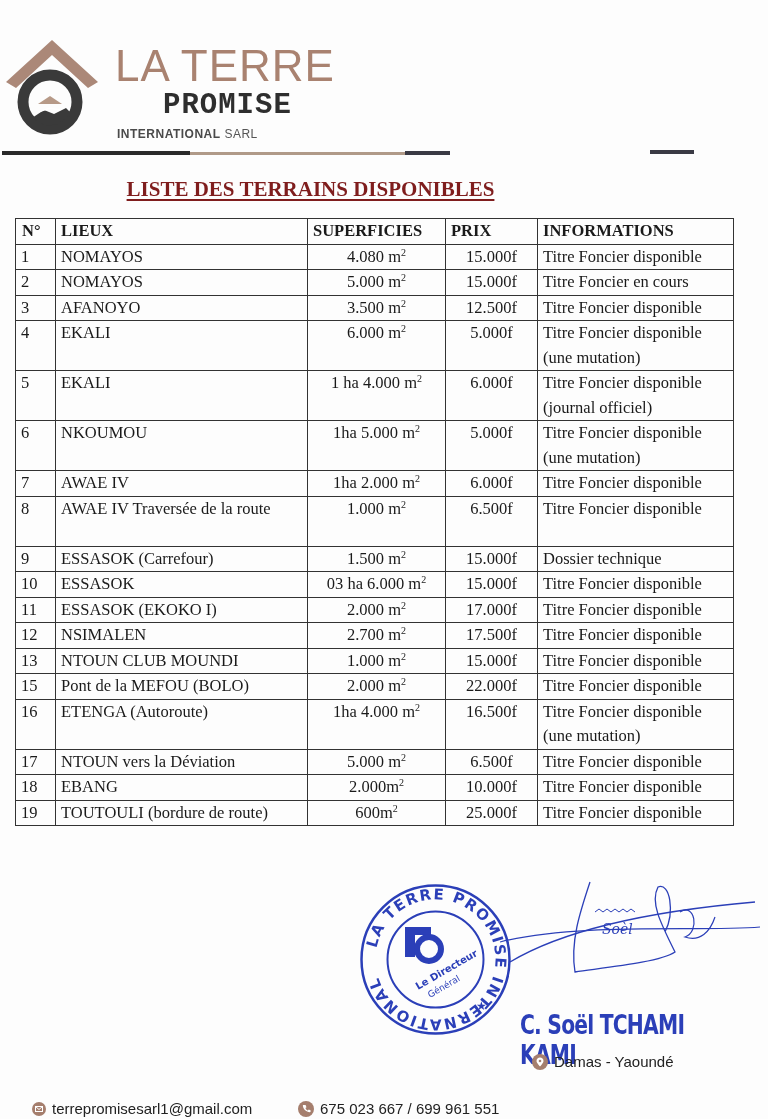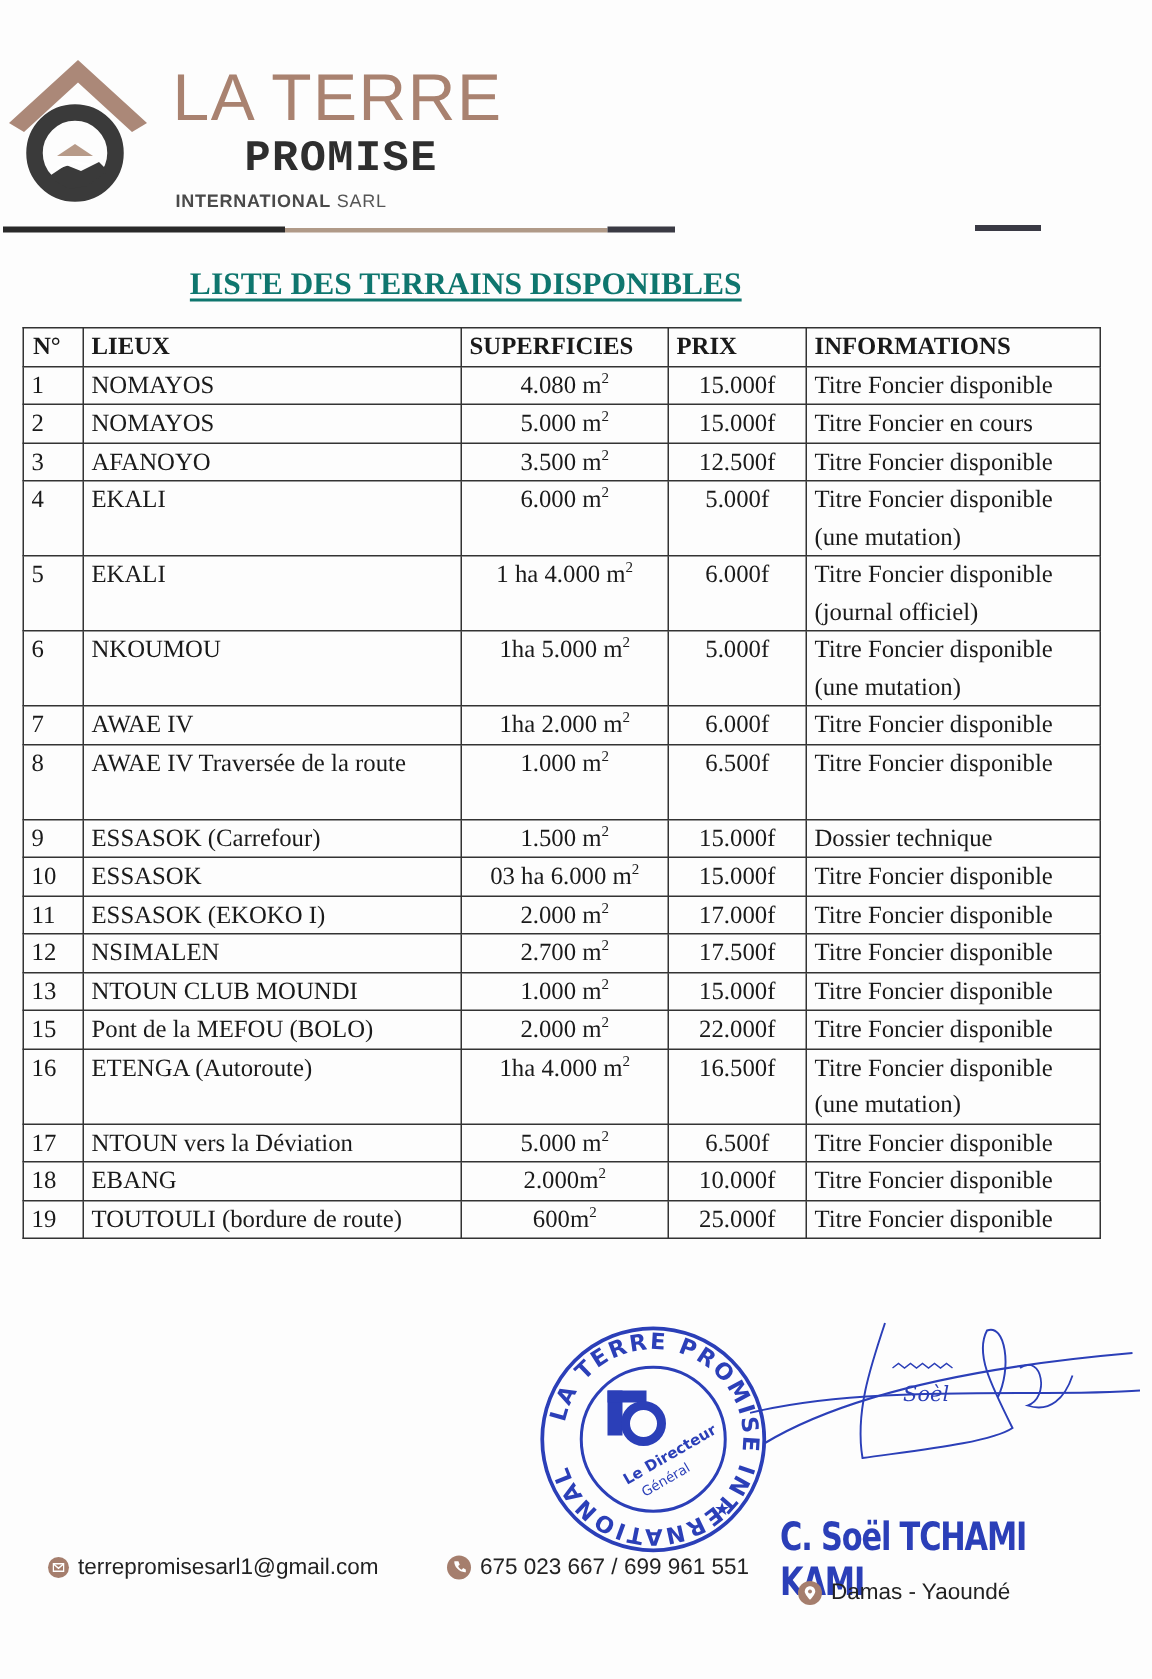--- a/index.html
+++ b/index.html
@@ -23,21 +23,21 @@
   .brand-line3 b { font-weight:bold; color:#4a4a4a; }
   .divider { position:absolute; top:151px; height:4px; }
   .d1 { left:2px; width:188px; background:#2a2a2a; }
   .d2 { left:190px; width:215px; background:#b09a88; height:3px; top:152px; }
   .d3 { left:405px; width:45px; background:#3a3a44; }
   .d4 { left:650px; width:44px; background:#3a3a44; top:150px; }
 
   .doc-title {
     position:absolute; left:0; width:621px; top:177px; text-align:center;
     font-family:"Liberation Serif", serif; font-weight:bold; font-size:21px;
-    text-decoration:underline; text-underline-offset:3px; color:#0f766e;
+    text-decoration:underline; text-underline-offset:3px; color:#7f1d1d;
   }
 
   table.terrains {
     position:absolute; left:15px; top:218px; width:718px; border-collapse:collapse;
     font-size:16.5px; table-layout:fixed;
   }
   table.terrains th, table.terrains td {
     border:1.3px solid #333; padding:0 5px; vertical-align:top; line-height:24.5px;
   }
   table.terrains th { font-weight:bold; text-align:left; font-size:16.5px; }
@@ -53,21 +53,21 @@
 
   .stamp { position:absolute; left:358px; top:882px; width:155px; height:155px; }
   .signature { position:absolute; left:500px; top:872px; width:265px; height:110px; }
   .signer-name {
     position:absolute; left:520px; top:1010px; font-family:"DejaVu Sans", sans-serif;
     font-weight:bold; font-size:26px; color:#2b3fb8; letter-spacing:-1px;
     transform:scaleX(0.78); transform-origin:left center;
   }
 
   .footer-item {
-    position:absolute; top:1036px; display:flex; align-items:center; gap:6px;
+    position:absolute; top:1100px; display:flex; align-items:center; gap:6px;
     font-family:"Liberation Sans", sans-serif; font-size:15px; color:#222;
   }
   .footer-icon {
     width:14px; height:14px; border-radius:50%; background:#a57e6d; display:inline-flex;
     align-items:center; justify-content:center;
   }
 </style>
 </head>
 <body>
 

